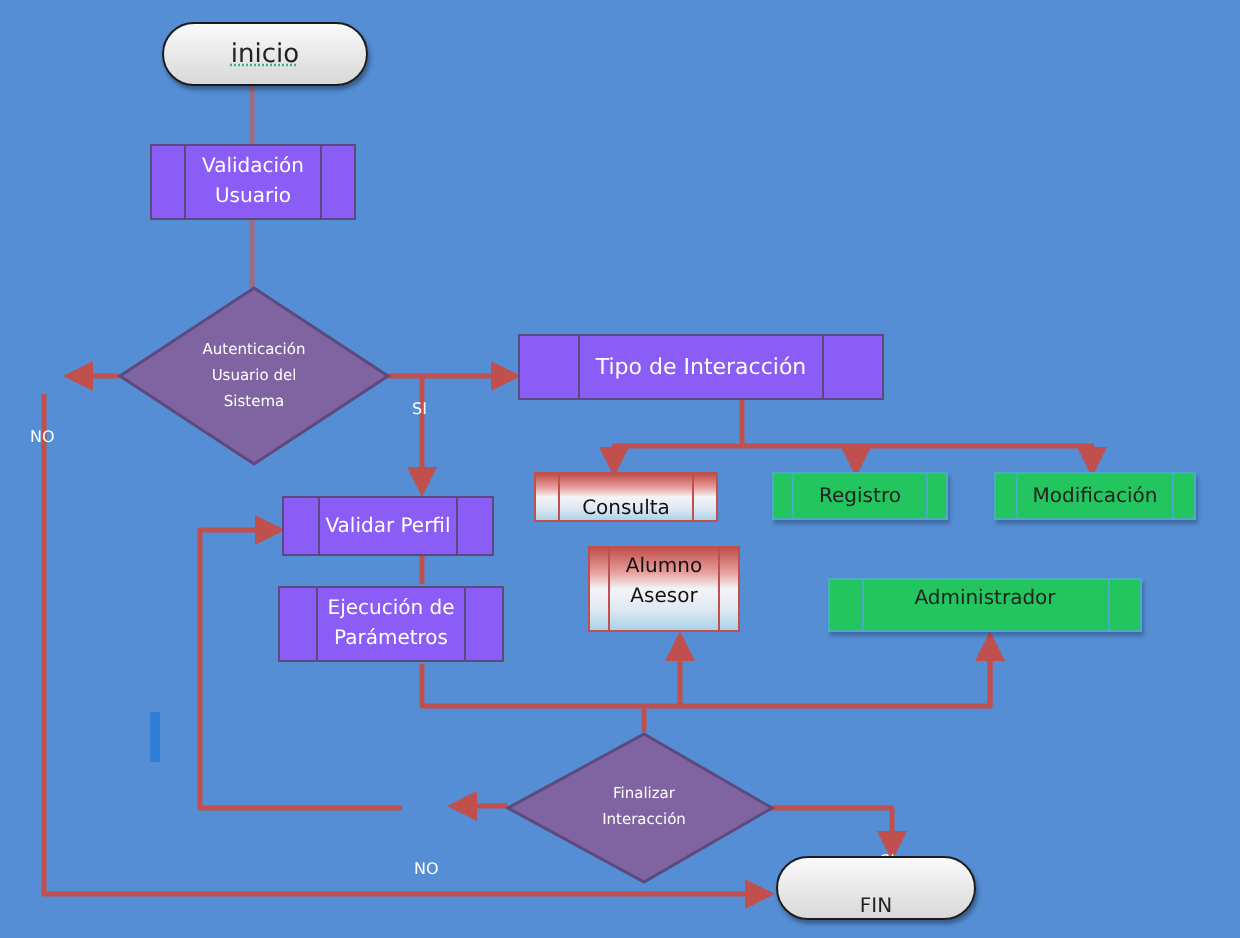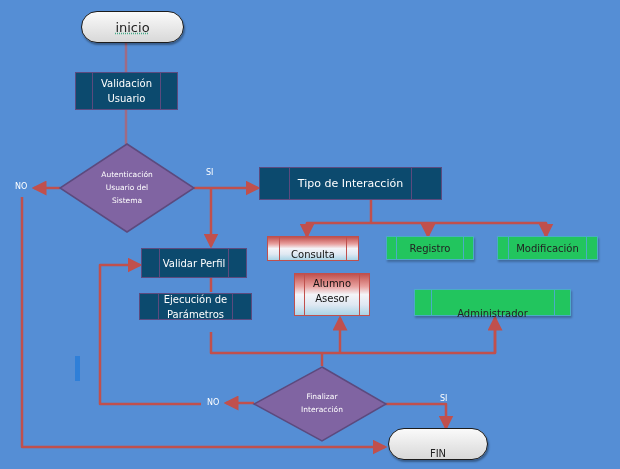--- a/index.html
+++ b/index.html
@@ -1,30 +1,30 @@
 <!DOCTYPE html>
 <html><head>
 <meta charset="utf-8">
 <style>
   html, body { margin:0; padding:0; }
   body { width:620px; height:469px; background:#558ed5; position:relative; overflow:hidden; font-family:"DejaVu Sans", sans-serif; }
   svg.lines { position:absolute; left:0; top:0; width:620px; height:469px; }
   .node { position:absolute; box-sizing:border-box; display:flex; align-items:center; justify-content:center; text-align:center; }
   .term { background:linear-gradient(#fafafa,#d8d8d8); border:1.5px solid #1c1c1c; border-radius:20px; color:#222; font-size:13px; box-shadow:1px 2px 2px rgba(0,0,0,.35); }
-  .proc { background:#0c4a6e; border:1.5px solid #5c4a7e; color:#fff; font-size:10px; line-height:15px; }
+  .proc { background:#8b5cf6; border:1.5px solid #5c4a7e; color:#fff; font-size:10px; line-height:15px; }
   .proc::before, .proc::after, .light::before, .light::after { content:""; position:absolute; top:0; bottom:0; width:0; }
   .proc::before { left:16%; border-left:1.5px solid #5c4a7e; }
   .proc::after { right:16%; border-left:1.5px solid #5c4a7e; }
   .light { background:#22c55e; border:1px solid #4bacc6; color:#222; font-size:10px; box-shadow:1px 2px 2px rgba(0,0,0,.25); }
   .light::before { left:10%; border-left:1px solid #4bacc6; }
   .light::after { right:10%; border-left:1px solid #4bacc6; }
   .red { background:linear-gradient(#c0504d 0%, #e8a09e 30%, #f4f4f8 50%, #dfe8f2 75%, #a9d4e6 100%); border:1px solid #c0504d; color:#111; font-size:10px; }
   .red::before, .red::after { content:""; position:absolute; top:0; bottom:0; border-left:1px solid #c0504d; }
   .red::before { left:12%; } .red::after { right:12%; }
-  .lbl { position:absolute; color:#fff; font-size:8px; }
+  .lbl { position:absolute; color:#fff; font-size:8px;margin-top:32px; }
   .dtext { position:absolute; color:#fff; font-size:7.5px; line-height:13px; text-align:center; }
 </style>
 </head>
 <body>
 
 <svg class="lines">
   <defs>
     <marker id="ah" markerWidth="6" markerHeight="6" refX="5" refY="3" orient="auto">
       <path d="M0,0 L6,3 L0,6 z" fill="#c0504d"></path>
     </marker>
@@ -87,33 +87,33 @@
 </div>
 
 <div class="node light" style="left:497px;top:236px;width:101px;height:24px;">
   <span>Modificación</span>
 </div>
 
 <div class="node proc" style="left:141px;top:248px;width:106px;height:30px;">
   <span>Validar Perfil</span>
 </div>
 
-<div class="node proc" style="left:139px;top:293px;width:113px;height:27px;">
+<div class="node proc" style="left:139px;top:293px;width:113px;height:38px;">
   <div>
     <div>Ejecución de</div>
     <div>Parámetros</div>
   </div>
 </div>
 
 <div class="node red" style="left:294px;top:273px;width:76px;height:43px;flex-direction:column;justify-content:flex-start;padding-top:2px;line-height:15px;">
   <div style="position:relative;">Alumno</div>
   <div style="position:relative;">Asesor</div>
 </div>
 
-<div class="node light" style="left:414px;top:289px;width:157px;height:27px;align-items:flex-start;padding-top:18px;">
+<div class="node light" style="left:414px;top:289px;width:157px;height:27px;align-items:flex-start;padding-top:4px;">
   <span>Administrador</span>
 </div>
 
 <div style="position:absolute;left:75px;top:356px;width:5px;height:25px;background:#2f7fd8;"></div>
 
 <div class="dtext" style="left:284px;top:390px;width:76px;">
   <div>Finalizar</div>
   <div>Interacción</div>
 </div>
 

